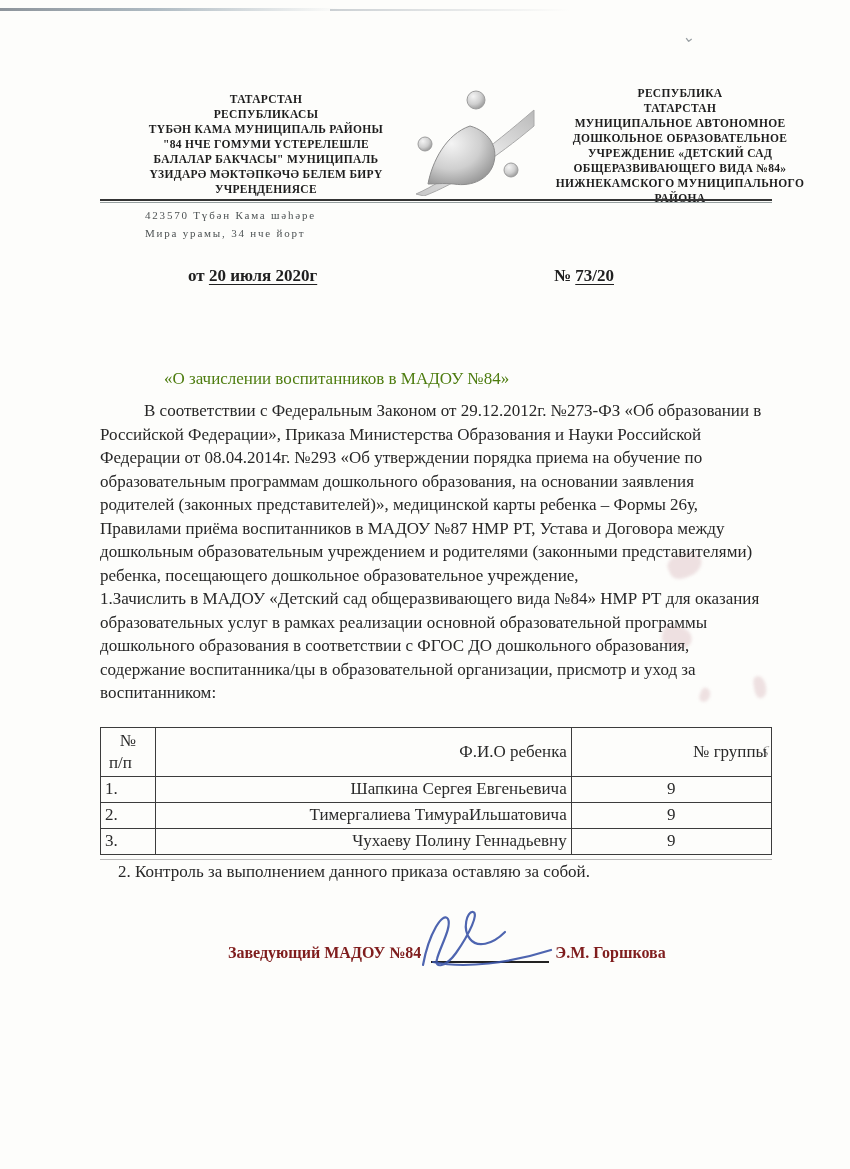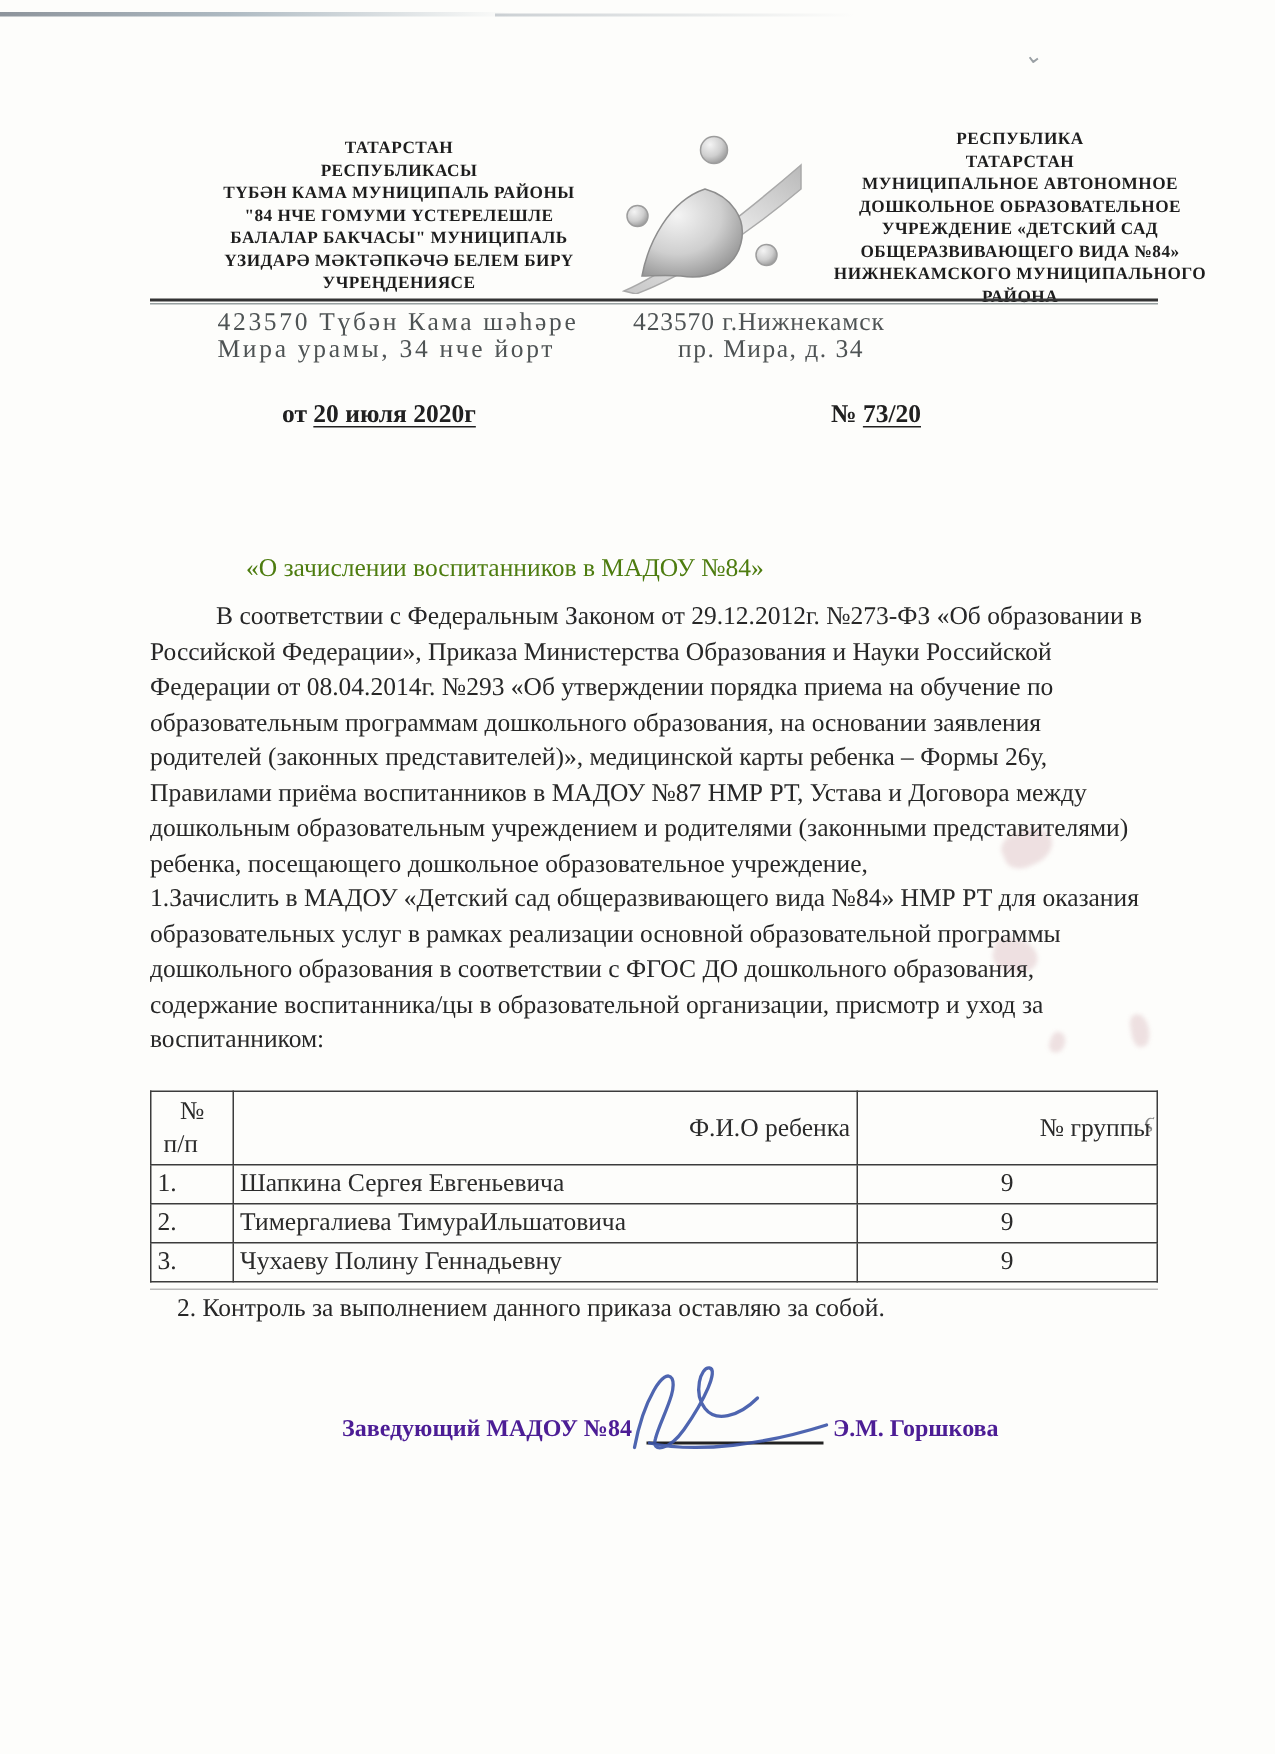--- a/index.html
+++ b/index.html
@@ -29,21 +29,21 @@
   .org{position:absolute;text-align:center;font-weight:bold;
        font-size:11.5px;line-height:15px;letter-spacing:.3px;color:#1d1d1d;}
   .org-left{left:97px;top:92px;width:338px;}
   .org-right{left:510px;top:86px;width:340px;}
   .logo{position:absolute;left:398px;top:84px;width:142px;height:112px;}
 
   .head-rule{position:absolute;left:100px;top:199px;width:672px;height:1px;
     border-top:2px solid #343434;border-bottom:1px solid #97a0a0;}
 
   .contacts{position:absolute;left:100px;top:206px;width:672px;display:flex;
-    font-size:17px;line-height:18px;color:#4e5354;}
+    font-size:11px;line-height:18px;color:#4e5354;gap:32px;}
   .contact-col{white-space:nowrap;}
   .contact-left{width:322px;padding-left:45px;letter-spacing:1.8px;box-sizing:border-box;}
   .contact-mid{width:178px;box-sizing:border-box;}
   .contact-mid .phone{padding-left:22px;}
   .contact-right{width:172px;box-sizing:border-box;letter-spacing:.6px;}
   .contact-right .line2{padding-left:30px;letter-spacing:1px;}
 
   
   .order-meta{position:absolute;left:100px;top:266px;width:672px;display:flex;
     font-size:17px;font-weight:bold;color:#202020;}
@@ -66,27 +66,27 @@
   table.roster{border-collapse:collapse;margin-top:22px;width:672px;
     font-size:17px;color:#2a2a2a;}
   table.roster td,table.roster th{border:1.5px solid #3c3c3c;font-weight:normal;
     padding:0 4px;vertical-align:middle;}
   col.c1{width:55px;}col.c2{width:415px;}col.c3{width:200px;}
   .th-wrap{line-height:22px;padding:2px 0;}
   .th-l1{text-align:center;}
   .th-l2{text-align:left;padding-left:4px;}
   th.hc{text-align:right;height:48px;}
   td.num{text-align:left;padding-left:8px;height:25px;}
-  td.name{text-align:left;}
+  td.name{text-align:right;}
   td.grp{text-align:center;}
   .tbl-ghost{width:672px;height:2px;border-bottom:1px solid #b9b9b9;margin-top:2px;}
 
   
   .sig-row{margin-top:58px;padding-left:128px;display:flex;align-items:flex-end;
-    font-weight:bold;font-size:16px;color:#4c1d95;white-space:nowrap;}
+    font-weight:bold;font-size:16px;color:#7f1d1d;white-space:nowrap;}
   .sig-line{position:relative;display:inline-block;width:118px;height:4px;
     border-bottom:2px solid #222;margin:0 6px 2px 10px;}
   .sig-svg{position:absolute;left:-16px;top:-52px;}
 </style>
 </head>
 <body>
 
 <div class="page">
 
   <div class="scan-top-line"></div>
@@ -141,24 +141,20 @@
     <div>РАЙОНА</div>
   </div>
 
   <div class="head-rule"></div>
 
   <div class="contacts">
     <div class="contact-col contact-left">
       <div>423570 Түбән Кама шәһәре</div>
       <div>Мира урамы, 34 нче йорт</div>
     </div>
-    <div class="contact-col contact-right">
-      <div>423570 г.Нижнекамск</div>
-      <div class="line2">пр. Мира, д. 34</div>
-    </div>
   </div>
 
   <div class="order-meta">
     <div class="order-date">
       <span>от</span>
       <span class="u">20 июля 2020г</span>
     </div>
     <div class="order-num">
       <span>№</span>
       <span class="u">73/20</span>

